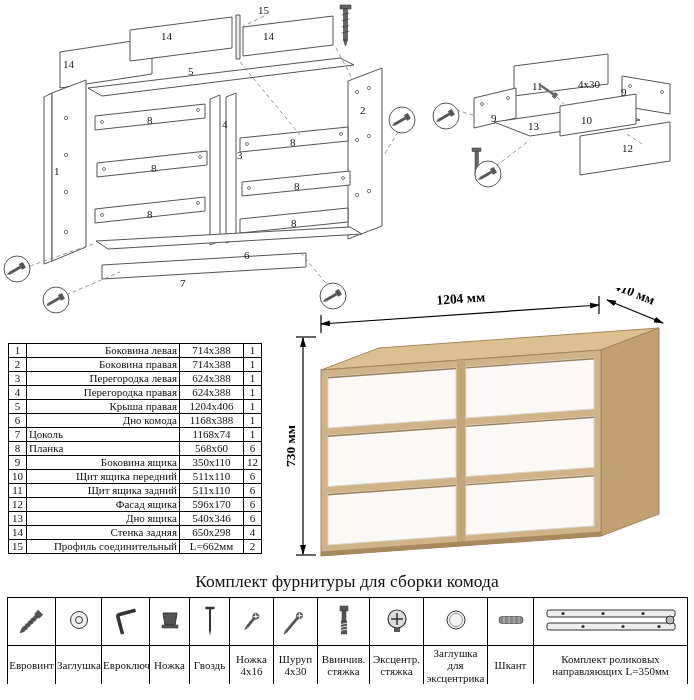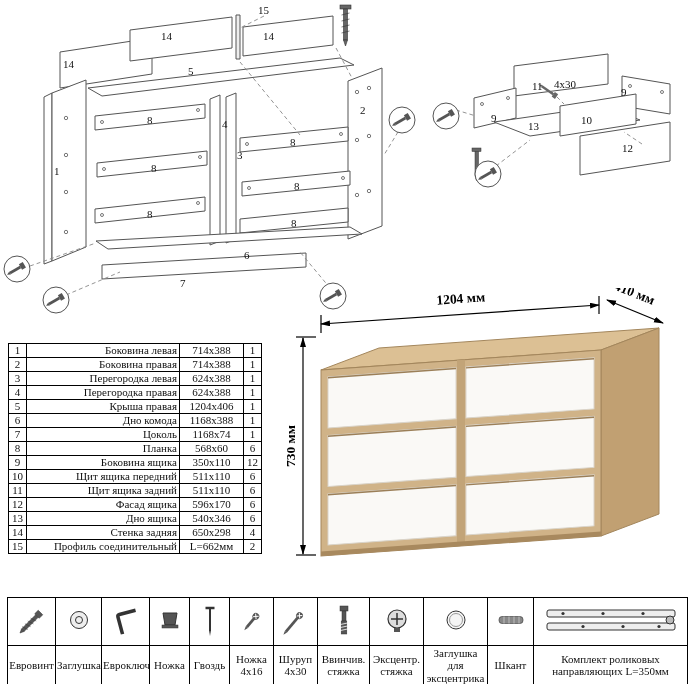--- a/index.html
+++ b/index.html
@@ -9,21 +9,21 @@
   .abs { position:absolute; }
   svg text { font-family:"Liberation Serif", serif; }
   .dlabel { position:absolute; font:11px/1 "Liberation Serif", serif; color:#111; }
 
   .parts-table { position:absolute; left:8px; top:343px; border-collapse:collapse; }
   .parts-table td { border:1px solid #000; font-size:11px; line-height:13px; height:13.9px;
                     padding:0 2px; white-space:nowrap; }
   .parts-table td.num  { width:18px; text-align:center; }
   .parts-table td.qty  { width:18px; text-align:center; }
   .parts-table td.name { width:153px; text-align:right; }
-  .parts-table td.name.center { text-align:right; }
+  .parts-table td.name.center { text-align:left; }
   .parts-table td.size { width:64px; text-align:center; }
 
   .sheet-title { position:absolute; left:0; top:571px; width:694px; text-align:center;
                  font-size:17.5px; font-family:"Liberation Serif", serif; }
 
   .hw-table { position:absolute; left:7px; top:597px; border-collapse:collapse; table-layout:fixed; width:680px; }
   .hw-table td { border:1px solid #000; text-align:center; vertical-align:middle; overflow:hidden; }
   .hw-icon-cell  { height:48px; }
   .hw-label-cell { font-size:11px; line-height:1.12; height:32px; padding:1px; }
   .hw-qty-cell   { font-size:11.5px; height:16px; }
@@ -162,21 +162,21 @@
   <span class="dlabel" style="left:290px;top:137px">8</span>
   <span class="dlabel" style="left:294px;top:181px">8</span>
   <span class="dlabel" style="left:291px;top:218px">8</span>
   <span class="dlabel" style="left:222px;top:119px">4</span>
   <span class="dlabel" style="left:237px;top:150px">3</span>
   <span class="dlabel" style="left:360px;top:105px">2</span>
   <span class="dlabel" style="left:244px;top:250px">6</span>
   <span class="dlabel" style="left:180px;top:278px">7</span>
 
   <span class="dlabel" style="left:532px;top:81px">11</span>
-  <span class="dlabel" style="left:554px;top:79px">4x30</span>
+  <span class="dlabel" style="left:578px;top:79px">4x30</span>
   <span class="dlabel" style="left:491px;top:113px">9</span>
   <span class="dlabel" style="left:621px;top:87px">9</span>
   <span class="dlabel" style="left:528px;top:121px">13</span>
   <span class="dlabel" style="left:581px;top:115px">10</span>
   <span class="dlabel" style="left:622px;top:143px">12</span>
 
   <table class="parts-table">
     <tbody>
       <tr>
           <td class="num">1</td>
@@ -311,20 +311,21 @@
       <line x1="36" y1="27" x2="36" y2="45"></line>
       <line x1="314" y1="8" x2="314" y2="26"></line>
       <line x1="322" y1="12" x2="378" y2="35" marker-start="url(#arr)" marker-end="url(#arr)"></line>
     </g>
 
     <text transform="translate(10,158) rotate(-90)" text-anchor="middle" font-size="13.5" font-weight="bold">730 мм</text>
     <text transform="translate(176,15) rotate(-4)" text-anchor="middle" font-size="13.5" font-weight="bold">1204 мм</text>
     <text transform="translate(348,9) rotate(22)" text-anchor="middle" font-size="13.5" font-weight="bold">410 мм</text>
   </svg>
 
+  <div class="sheet-title">Комплект фурнитуры для сборки комода</div>
 
   <table class="hw-table">
     <colgroup>
       <col style="width:48px">
         <col style="width:46px">
         <col style="width:48px">
         <col style="width:40px">
       <col style="width:40px">
         <col style="width:44px">
         <col style="width:44px">

